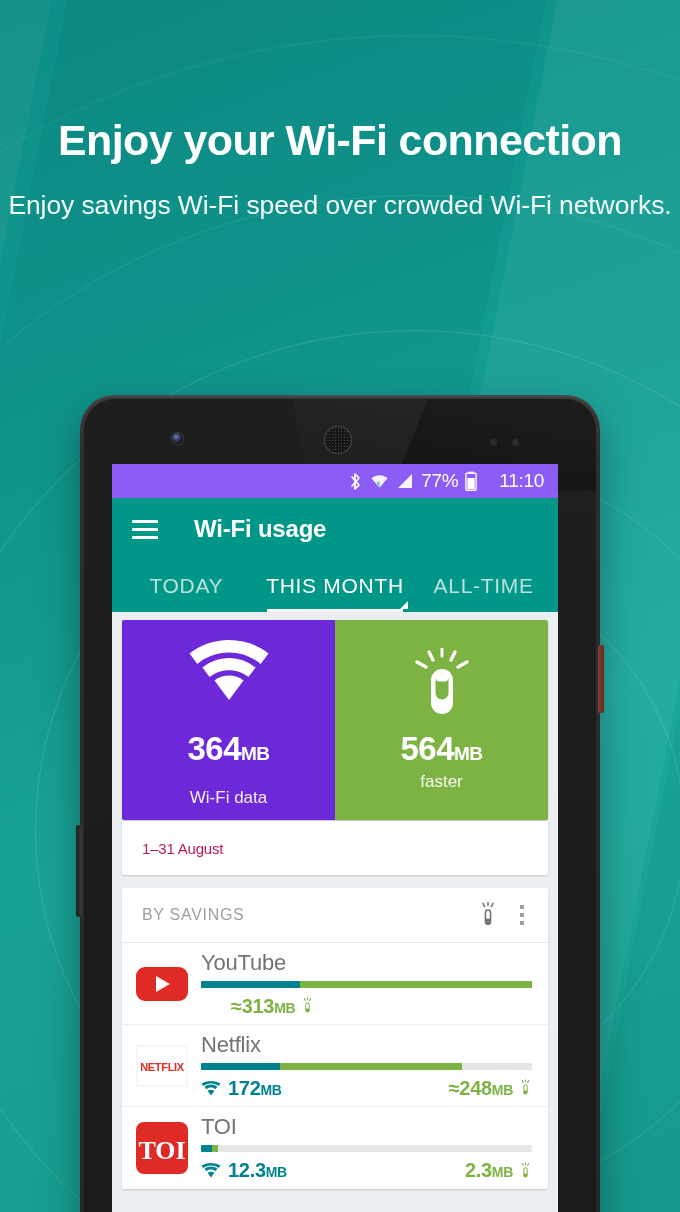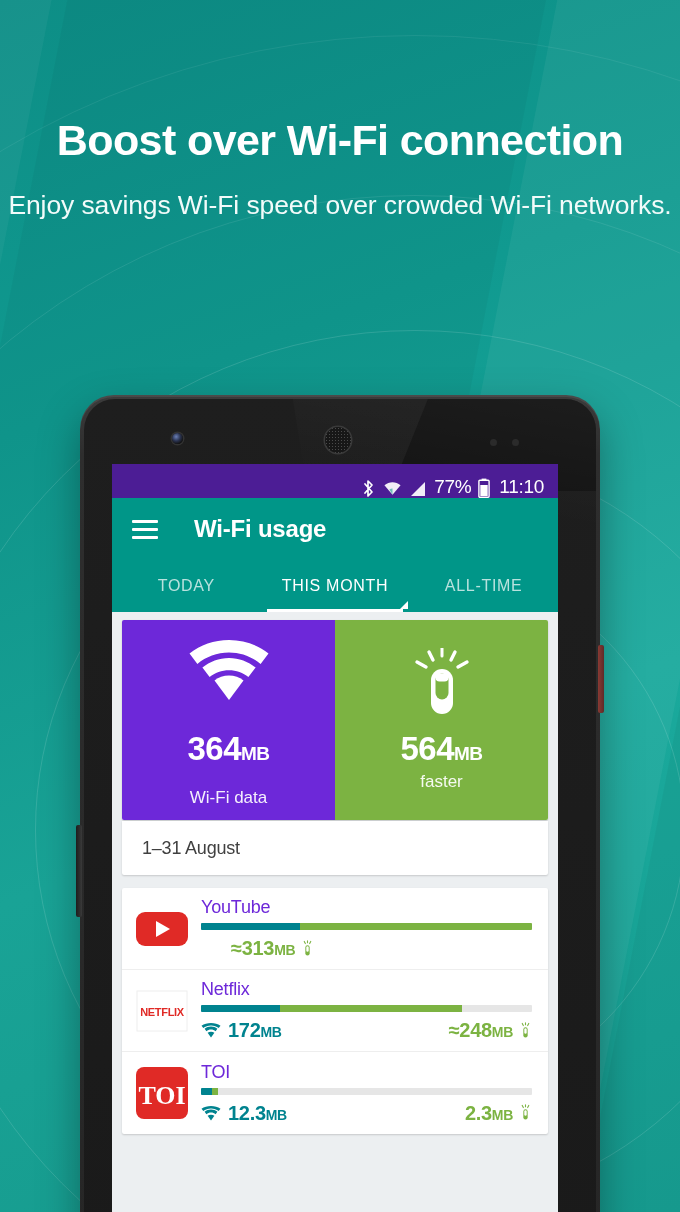--- a/index.html
+++ b/index.html
@@ -95,40 +95,40 @@
   .btn-left  { left:-4px; top:430px; height:92px; background:linear-gradient(90deg,#1d1d1d,#3a3a3a); }
   .btn-right { right:-4px; top:250px; height:68px; background:linear-gradient(270deg,#5e2a28,#8a3a33); }
 
   
   #screen {
     position:absolute; left:32px; top:69px; width:446px; height:800px;
     background:#eceff1; overflow:hidden;
   }
 
   .statusbar {
-    height:34px; background:#4c1d95; display:flex; align-items:flex-end;
+    height:34px; background:#8b5cf6; display:flex; align-items:center;
     justify-content:flex-end; padding-right:14px; gap:7px; color:#fff;
   }
   .statusbar .pct { font-size:19px; letter-spacing:-0.3px; }
-  .statusbar .clock { font-size:19px; letter-spacing:-0.3px; margin-left:2px; }
+  .statusbar .clock { font-size:19px; letter-spacing:-0.3px; margin-left:15px; }
 
   .appbar {
     height:62px; background:#009688; display:flex; align-items:center;
     padding:0 0 0 20px; gap:36px;
   }
   .hamburger { width:26px; display:flex; flex-direction:column; gap:5px; }
   .hamburger i { display:block; height:3px; background:#fff; border-radius:1px; }
   .appbar .title { color:#fff; font-size:24px; font-weight:bold; letter-spacing:-0.2px; }
 
   .tabs {
     height:52px; background:#009688; display:flex; position:relative;
   }
   .tab {
     flex:1; display:flex; align-items:center; justify-content:center;
-    color:rgba(255,255,255,0.72); font-size:16px; letter-spacing:0.7px;
+    color:rgba(255,255,255,0.72); font-size:21px; letter-spacing:0.7px;
     position:relative;
     text-align:right;
   }
   .tab.active { color:#ffffff; }
   .tab.active::after {
     content:""; position:absolute; left:6px; right:6px; bottom:0; height:3.5px;
     background:#fff;
   }
   .tab-arrow {
     position:absolute; bottom:3px; right:24px; width:0; height:0;
@@ -150,42 +150,42 @@
   .sum .ico { height:70px; display:flex; align-items:flex-end; margin-bottom:14px; }
   .sum .big { font-size:33px; font-weight:bold; letter-spacing:-0.5px; line-height:1; }
   .sum .big .unit { font-size:19px; font-weight:bold; }
   .sum .cap { font-size:17px; margin-top:7px; color:rgba(255,255,255,0.93); }
 
   .date-card {
     background:#fff; height:54px; display:flex; align-items:center;
     padding-left:20px; border-radius:0 0 2px 2px;
     box-shadow:0 1px 2px rgba(0,0,0,0.16); margin-top:1px;
   }
-  .date-card span { font-size:18px; color:#404040; letter-spacing:-0.2px; }
+  .date-card span { font-size:15px; color:#be185d; letter-spacing:-0.2px; }
 
   .list-card {
     background:#fff; margin-top:13px; border-radius:2px;
     box-shadow:0 1px 2px rgba(0,0,0,0.16); overflow:hidden;
   }
   .list-head {
     height:55px; display:flex; align-items:center; padding:0 16px 0 20px;
     border-bottom:1px solid #e8e8e8;
   }
   .list-head .lbl { flex:1; font-size:16px; color:#9e9e9e; letter-spacing:0.7px; }
   .kebab { width:20px; display:flex; flex-direction:column; align-items:center; gap:3.5px; margin-left:14px; }
   .kebab i { width:4.5px; height:4.5px; background:#9e9e9e; }
 
   .row {
     display:flex; align-items:center; padding:11px 16px 11px 12px;
     border-bottom:1px solid #eeeeee; height:82px;
   }
   .row:last-child { border-bottom:none; }
   .app-ico { width:56px; height:44px; flex:0 0 56px; display:flex; align-items:center; justify-content:center; }
   .row-main { flex:1; padding-left:11px; }
-  .row-name { font-size:18px; color:#6d28d9; letter-spacing:-0.2px; margin-bottom:5px; }
+  .row-name { font-size:22px; color:#737373; letter-spacing:-0.2px; margin-bottom:5px; }
   .bar {
     height:7px; background:#e6e6e6; border-radius:1px; display:flex; overflow:hidden;
   }
   .bar .seg-t { background:#00838f; }
   .bar .seg-g { background:#7cb342; }
   .row-vals { display:flex; align-items:center; margin-top:7px; }
   .v-wifi { display:flex; align-items:center; gap:7px; flex:1; }
   .v-wifi .num { font-size:20px; font-weight:bold; color:#00838f; letter-spacing:-0.3px; }
   .v-wifi .num .u { font-size:14px; }
   .v-save { display:flex; align-items:center; gap:6px; }
@@ -204,21 +204,21 @@
   <div class="band b3"></div>
   <div class="band b4"></div>
   <div class="arc a1"></div>
   <div class="arc a2"></div>
   <div class="arc a3"></div>
   <div class="arc a4"></div>
   <div class="arc a5"></div>
 </div>
 
 <div id="hero">
-  <h1>Boost over Wi-Fi connection</h1>
+  <h1>Enjoy your Wi-Fi connection</h1>
   <p>Enjoy savings Wi-Fi speed over crowded Wi-Fi networks.</p>
 </div>
 
 <div id="phone">
   <div class="phone-body"></div>
   <div class="phone-glass">
     <div class="glass-dark"></div>
     <div class="glass-sheen"></div>
   </div>
   <div class="cam"></div>
@@ -306,20 +306,39 @@
           <span class="big"><span>564</span><span class="unit">MB</span></span>
           <span class="cap">faster</span>
         </div>
       </div>
 
       <div class="date-card">
         <span>1–31 August</span>
       </div>
 
       <div class="list-card">
+        <div class="list-head">
+          <span class="lbl">BY SAVINGS</span>
+          <span>
+            <svg width="20" height="26" viewBox="0 0 24 30">
+              <g stroke="#757575" stroke-width="1.9" stroke-linecap="round" fill="none">
+                <path d="M8 5 L6 1"></path>
+                  <path d="M16 5 L18 1"></path>
+                  <path d="M12 3.5 L12 0"></path>
+              </g>
+              <rect x="8" y="8" width="8" height="19" rx="4" fill="#757575"></rect>
+              <rect x="9.8" y="10" width="4.4" height="10" rx="2.2" fill="#f5f5f5"></rect>
+            </svg>
+          </span>
+          <span class="kebab">
+              <i></i>
+              <i></i>
+              <i></i>
+            </span>
+        </div>
 
         <div class="row">
           <span class="app-ico">
             <svg width="52" height="38" viewBox="0 0 52 38">
               <rect x="0" y="2" width="52" height="34" rx="9" fill="#e02a26"></rect>
               <path d="M20 11 L34 19 L20 27 Z" fill="#fff"></path>
             </svg>
           </span>
           <div class="row-main">
             <div class="row-name">YouTube</div>

